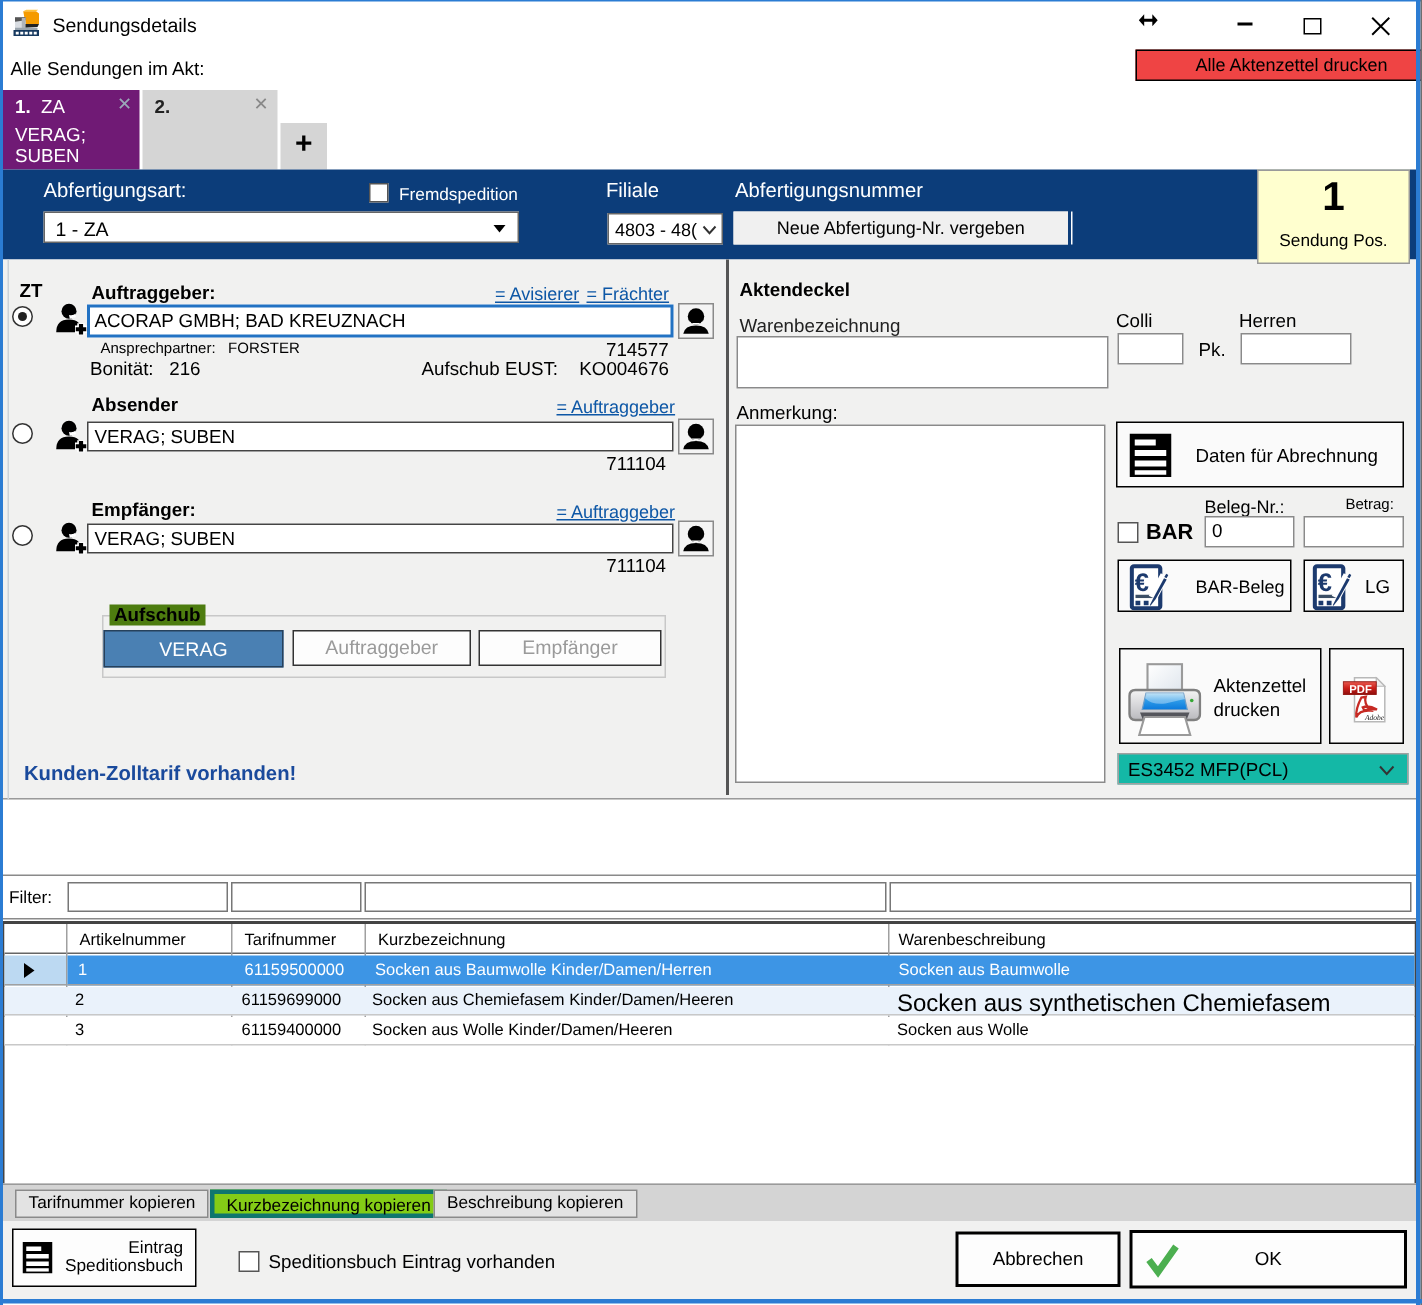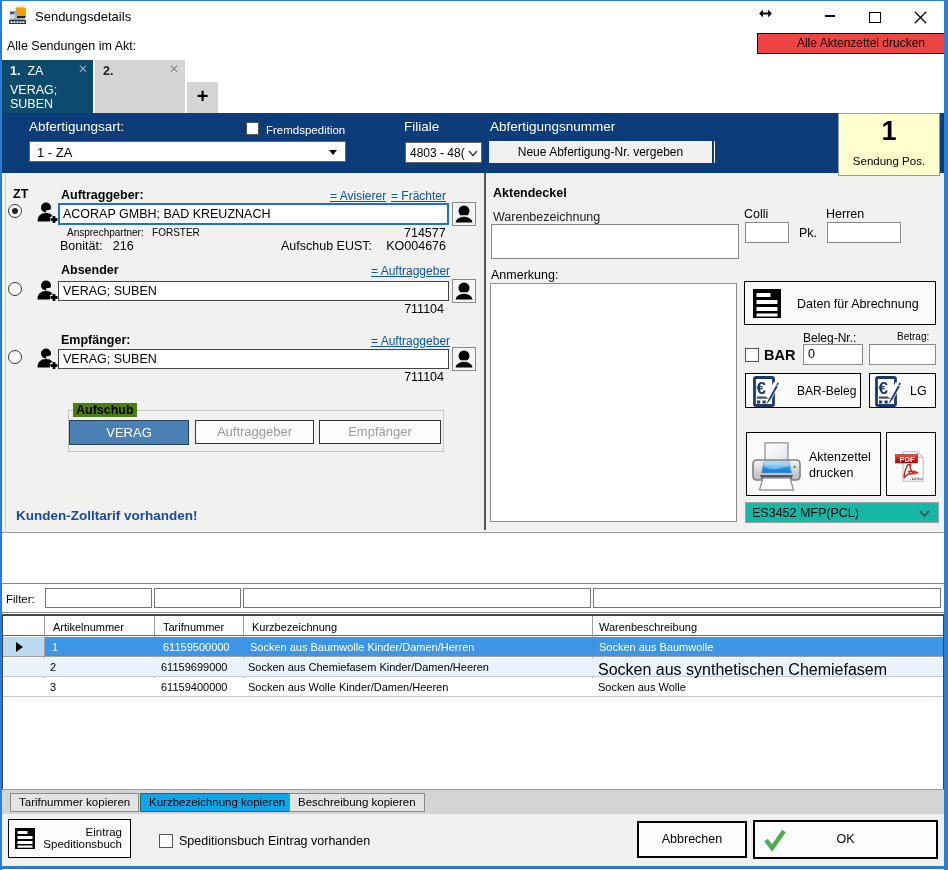--- a/index.html
+++ b/index.html
@@ -36,21 +36,21 @@
 </svg>
 <div class="abs" style="left:825px;top:15px;width:10px;height:2px;background:#000;"></div>
 <div class="abs" style="left:869px;top:12px;width:12px;height:11px;border:1.5px solid #000;"></div>
 <svg class="abs" style="left:914px;top:11px;" width="13" height="13" viewBox="0 0 13 13">
   <path d="M0.8 0.8 L12.2 12.2 M12.2 0.8 L0.8 12.2" stroke="#000" stroke-width="1.3"></path>
 </svg>
 
 <div class="abs" style="left:7px;top:39px;font-size:12.5px;">Alle Sendungen im Akt:</div>
 <div class="abs" style="left:757px;top:33px;width:208px;height:21px;border:1.5px solid #000;background:#ef4444;text-align:center;line-height:18px;font-size:12px;">Alle Aktenzettel drucken</div>
 
-<div class="abs" style="left:2px;top:60px;width:91px;height:53px;background:#0c4a6e;color:#fff;">
+<div class="abs" style="left:2px;top:60px;width:91px;height:53px;background:#701a75;color:#fff;">
   <div class="abs" style="left:8px;top:4px;font-size:12.5px;"><span class="b">1.</span>&nbsp; ZA</div>
   <div class="abs" style="right:5px;top:2px;color:#9aa7b8;font-size:12px;">✕</div>
   <div class="abs" style="left:8px;top:23px;font-size:12.5px;">VERAG;<br>SUBEN</div>
 </div>
 <div class="abs" style="left:95px;top:60px;width:90px;height:53px;background:#d5d5d5;">
   <div class="abs" style="left:8px;top:4px;font-size:12.5px;font-weight:bold;color:#222;">2.</div>
   <div class="abs" style="right:6px;top:2px;color:#888;font-size:12px;">✕</div>
 </div>
 <div class="abs" style="left:187px;top:82px;width:31px;height:31px;background:#d5d5d5;text-align:center;font-size:20px;font-weight:bold;line-height:29px;">+</div>
 
@@ -311,21 +311,21 @@
   <div class="abs" style="left:0;top:62px;width:940px;height:19px;background:#fff;border-bottom:1px solid #c8c8c8;">
     <div class="abs" style="left:47px;top:3px;font-size:11px;">3</div>
     <div class="abs" style="left:158px;top:3px;font-size:11px;">61159400000</div>
     <div class="abs" style="left:245px;top:3px;font-size:11px;">Socken aus Wolle Kinder/Damen/Heeren</div>
     <div class="abs" style="left:595px;top:3px;font-size:11px;">Socken aus Wolle</div>
   </div>
 </div>
 
 <div class="abs" style="left:2px;top:789px;width:944px;height:25px;background:#d4d4d4;border-top:1px solid #9a9a9a;">
   <div class="abs ibox" style="left:8px;top:3px;height:19px;padding:0 8px;background:#e3e3e3;border:1px solid #8a8a8a;font-size:11.5px;line-height:17px;">Tarifnummer kopieren</div>
-  <div class="abs ibox" style="left:138px;top:3px;height:19px;padding:0 8px;background:#0ea5e9;border:1px solid #0f766e;font-size:11.5px;line-height:17px;">Kurzbezeichnung kopieren</div>
+  <div class="abs ibox" style="left:138px;top:3px;height:19px;padding:0 8px;background:#84cc16;border:3px solid #0f766e;font-size:11.5px;line-height:17px;">Kurzbezeichnung kopieren</div>
   <div class="abs ibox" style="left:287px;top:3px;height:19px;padding:0 8px;background:#e3e3e3;border:1px solid #8a8a8a;font-size:11.5px;line-height:17px;">Beschreibung kopieren</div>
 </div>
 
 <div class="abs" style="left:2px;top:814px;width:944px;height:52px;background:#f1f1f0;"></div>
 <div class="abs" style="left:8px;top:819px;width:123px;height:39px;background:#fdfdfd;border:1px solid #000;">
   <svg class="abs" style="left:6px;top:8px;" width="20" height="21" viewBox="0 0 20 21">
     <rect x="0" y="0" width="20" height="21" fill="#000"></rect>
     <rect x="2.5" y="3" width="10" height="3" fill="#fff"></rect>
     <rect x="2.5" y="8" width="15" height="3" fill="#fff"></rect>
     <rect x="2.5" y="13" width="15" height="3" fill="#fff"></rect>

